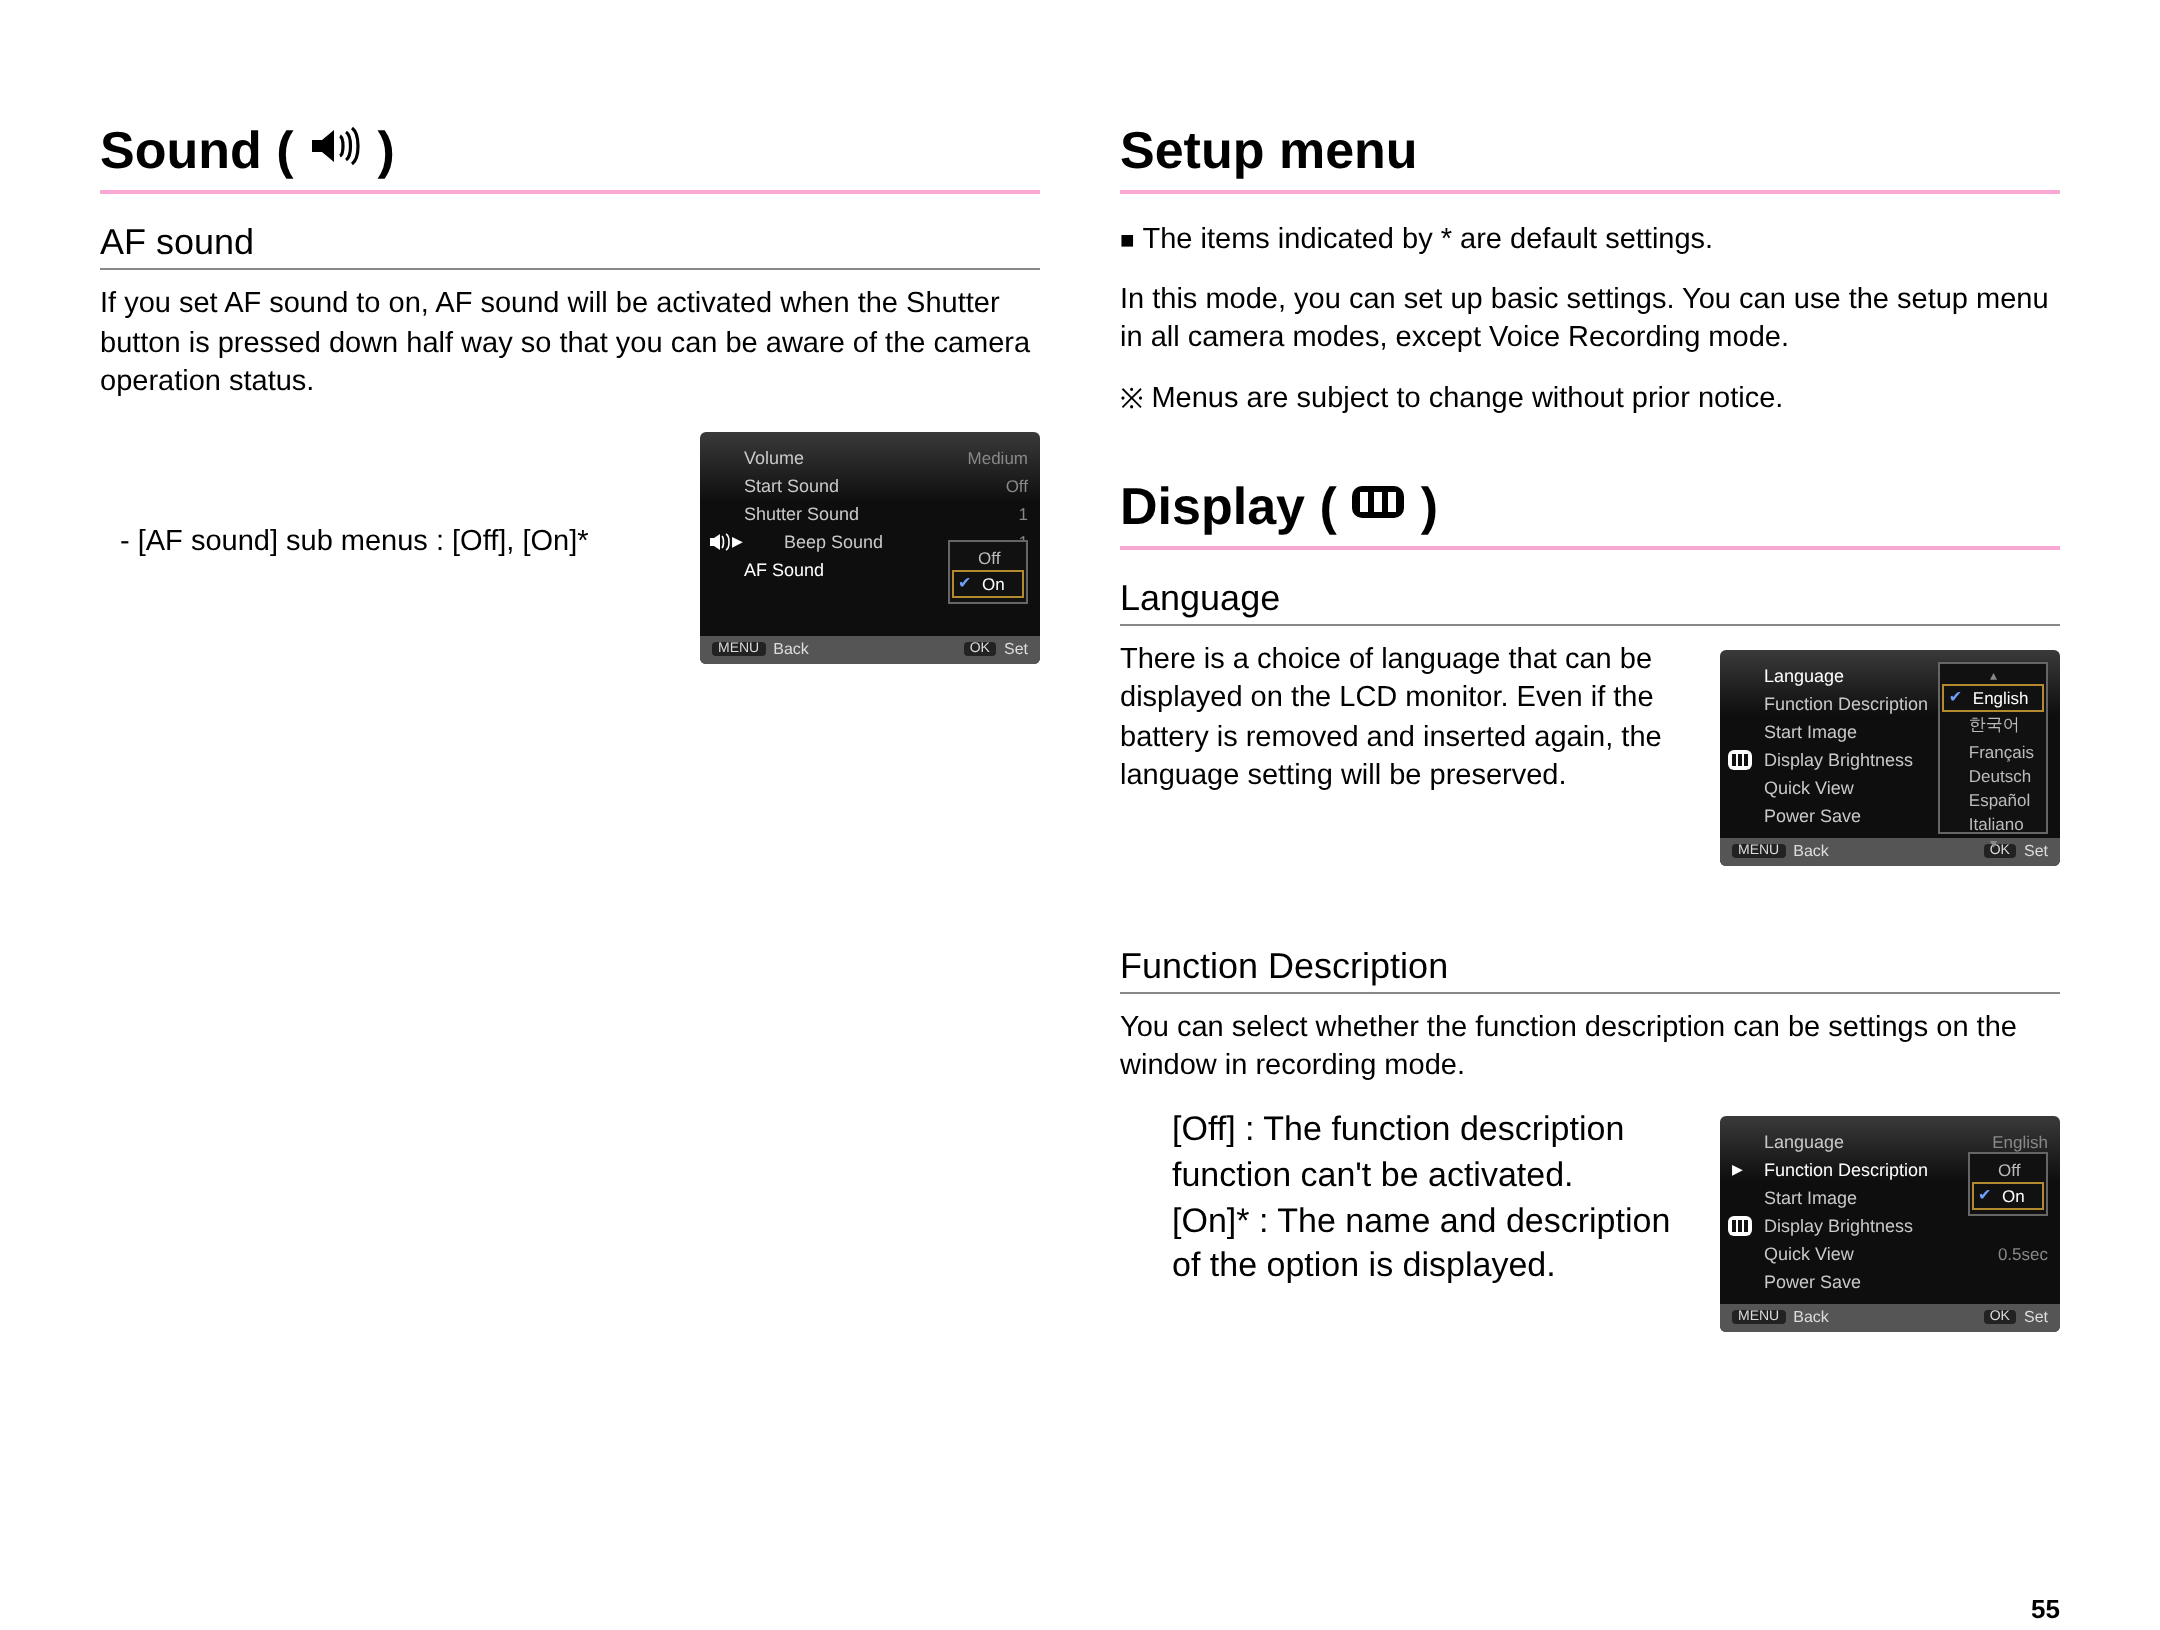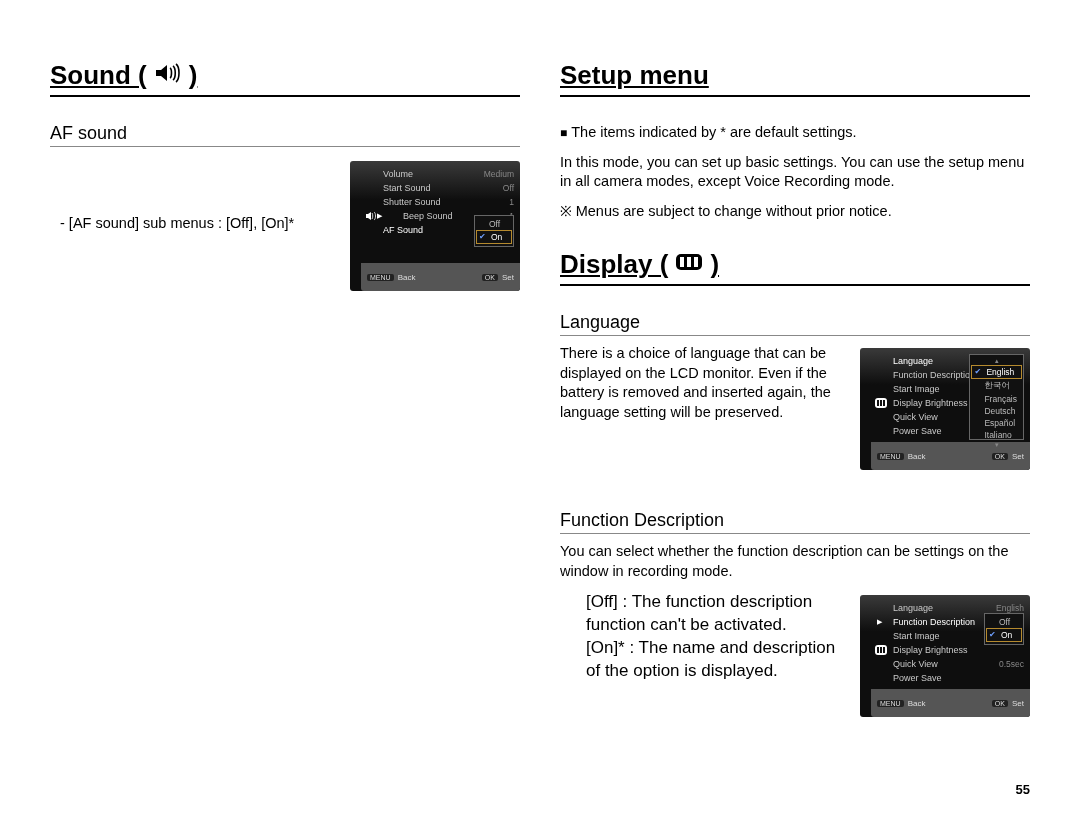--- a/index.html
+++ b/index.html
@@ -10,27 +10,26 @@
     font-family: Arial, Helvetica, sans-serif;
     color: #000;
     padding: 60px 50px 30px 50px;
     position: relative;
   }
   .page { display: flex; gap: 40px; }
   .col { flex: 1; }
   .h1 {
     font-size: 26px;
     font-weight: bold;
-    border-bottom: 2px solid #000000;
+    border-bottom: 2px solid #f9a8d4;
     padding-bottom: 4px;
-    margin-bottom: 26px;
+    margin-bottom: 14px;
     display: flex;
     align-items: center;
     gap: 6px;
-    text-decoration: underline;
   }
   .h1 svg { width: 30px; height: 22px; }
   .h2 {
     font-size: 18px;
     font-weight: normal;
     border-bottom: 1px solid #888;
     padding-bottom: 2px;
     margin-bottom: 8px;
     margin-top: 10px;
   }
@@ -43,44 +42,44 @@
   
   .camshot {
     background: linear-gradient(to bottom, #3a3a3a 0%, #0e0e0e 30%, #0e0e0e 100%);
     border-radius: 3px;
     color: #c9c9c9;
     font-size: 9px;
     width: 170px;
     display: inline-block;
     vertical-align: top;
     position: relative;
-    padding: 6px 0 0 11px;
+    padding: 6px 0 0 0;
     margin-top: 4px;
   }
   .camshot .row { display:flex; align-items:center; height:14px; padding:0 6px 0 22px; position:relative;}
   .camshot .row.sel { color:#fff; }
   .camshot .side-icon { position:absolute; left:3px; width:14px; height:14px; display:flex; align-items:center; justify-content:center;}
   .camshot .right { margin-left:auto; color:#888; font-size:8.5px;}
   .optbox {
     position:absolute; right:6px; top:54px;
     border:1px solid #666; background:#111;
     font-size:8.5px; padding:2px 0;
     min-width:40px;
   }
   .optbox.lang { top:6px; min-width:50px; max-height:86px;}
   .optbox .opt { padding:1px 6px 1px 14px; color:#bbb; position:relative;}
   .optbox .opt.sel { border:1px solid #b58a2e; color:#fff; margin:0 1px;}
   .optbox .check { position:absolute; left:2px; top:1px; color:#6fa0ff; font-size:8px;}
   .footer-bar {
-    background:#555; height:28px; display:flex; align-items:center;
+    background:#555; height:14px; display:flex; align-items:center;
     font-size:8px; color:#ddd; padding:0 6px; gap:4px; margin-top:4px;
     border-radius:0 0 3px 3px;
   }
   .footer-bar .tag { background:#222; padding:0 3px; border-radius:2px; font-size:7px;}
-  .pagenum { position:absolute; bottom:18px; right:50px; font-size:13px; font-weight:bold;}
+  .pagenum { position:absolute; bottom:3px; right:50px; font-size:13px; font-weight:bold;}
   .left-block { display:flex; gap:14px; align-items:center; margin-top:10px;}
   .right-block { display:flex; gap:6px; align-items:flex-start;}
   .arrow-triangle { position:absolute; left:6px; }
 </style>
 </head>
 <body>
 
 <div class="page">
 
   <div class="col">
@@ -89,20 +88,21 @@
       <span>
         <svg viewBox="0 0 30 22">
             <path d="M3 8h5l6-5v16l-6-5H3z" fill="#000"></path>
             <path d="M17 6c2 1 2 9 0 10M20 4c3 2 3 12 0 14M23 2c4 3 4 15 0 18" stroke="#000" stroke-width="1.6" fill="none"></path>
           </svg>
       </span>
       <span> )</span>
     </div>
 
     <div class="h2">AF sound</div>
+    <p class="body-text">If you set AF sound to on, AF sound will be activated when the Shutter button is pressed down half way so that you can be aware of the camera operation status.</p>
 
     <div class="left-block">
       <div class="bullet" style="flex:1">- [AF sound] sub menus : [Off], [On]*</div>
 
       <div class="camshot">
         <div class="row">
             <span class="side-icon"></span>
             <span>Volume</span>
             <span class="right">Medium</span>
           </div>

